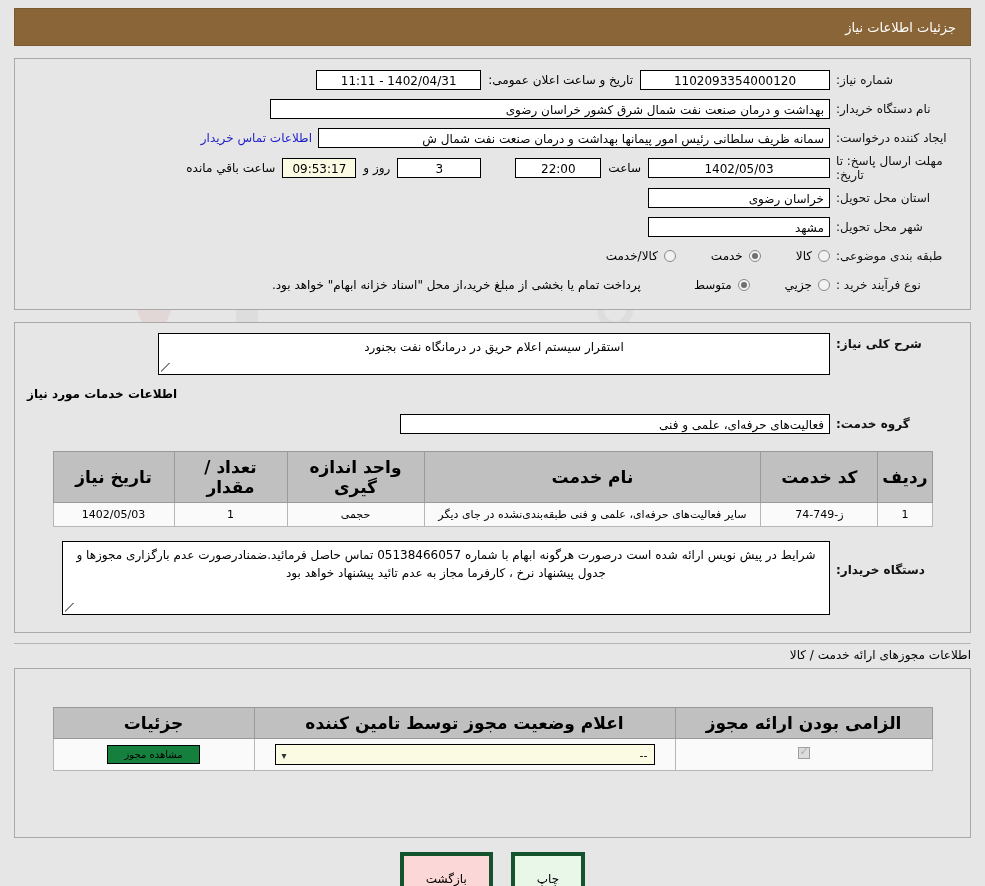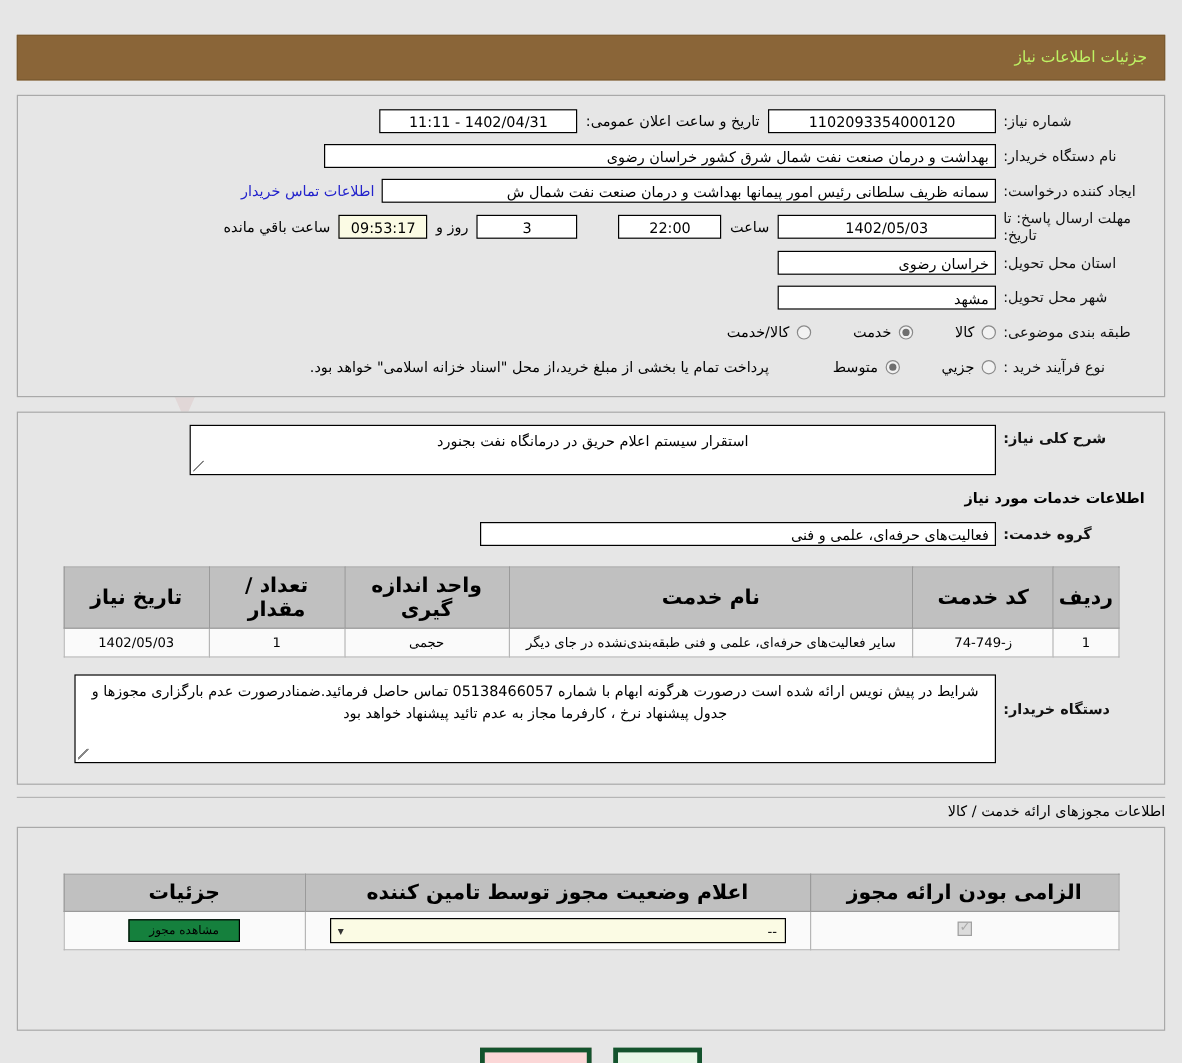--- a/index.html
+++ b/index.html
@@ -30,29 +30,28 @@
 
   
   .page {
     position: relative;
     z-index: 2;
     padding: 8px 14px 0 14px;
     box-sizing: border-box;
   }
   .titlebar {
     background: #8a6538;
-    color: #bef264;
+    color: #ffffff;
     height: 38px;
     line-height: 38px;
     padding: 0 14px;
     font-size: 13px;
     font-weight: normal;
     border: 1px solid #7a5a30;
     box-sizing: border-box;
-    margin-top: 21px;
   }
 
   
   .panel {
     border: 1px solid #a9a9a9;
     background: #e6e6e6;
     box-sizing: border-box;
     margin-top: 12px;
     padding: 8px 12px;
   }
@@ -153,21 +152,21 @@
     width: 9px; height: 9px;
     background:
       linear-gradient(135deg, transparent 0 42%, #888 42% 52%, transparent 52% 100%);
   }
 
   
   .sec-head {
     font-size: 12px;
     font-weight: bold;
     margin: 12px 0 10px 0;
-    text-align: right;
+    text-align: left;
     padding-right: 4px;
   }
   .outside-head {
     font-size: 12px;
     text-align: right;
     margin: 10px 14px 0 0;
     color: #000000;
   }
 
   
@@ -361,21 +360,21 @@
       <span class="radio-group">
         <span class="radio-item">
           <span class="radio"></span>
           <span class="radio-label">جزيي</span>
         </span>
         <span class="radio-item">
           <span class="radio checked"></span>
           <span class="radio-label">متوسط</span>
         </span>
       </span>
-      <span class="note-text">پرداخت تمام یا بخشی از مبلغ خرید،از محل "اسناد خزانه اسلامی" خواهد بود.</span>
+      <span class="note-text">پرداخت تمام یا بخشی از مبلغ خرید،از محل "اسناد خزانه ابهام" خواهد بود.</span>
     </div>
   </div>
 
   <div class="panel" style="padding-bottom:14px">
 
     <div class="row" style="align-items:flex-start; margin-top:2px">
       <span class="lbl" style="padding-top:4px; font-weight:bold">شرح کلی نیاز:</span>
       <div class="ta" style="width:672px;height:42px">استقرار سیستم اعلام حریق در درمانگاه نفت بجنورد</div>
     </div>
 

